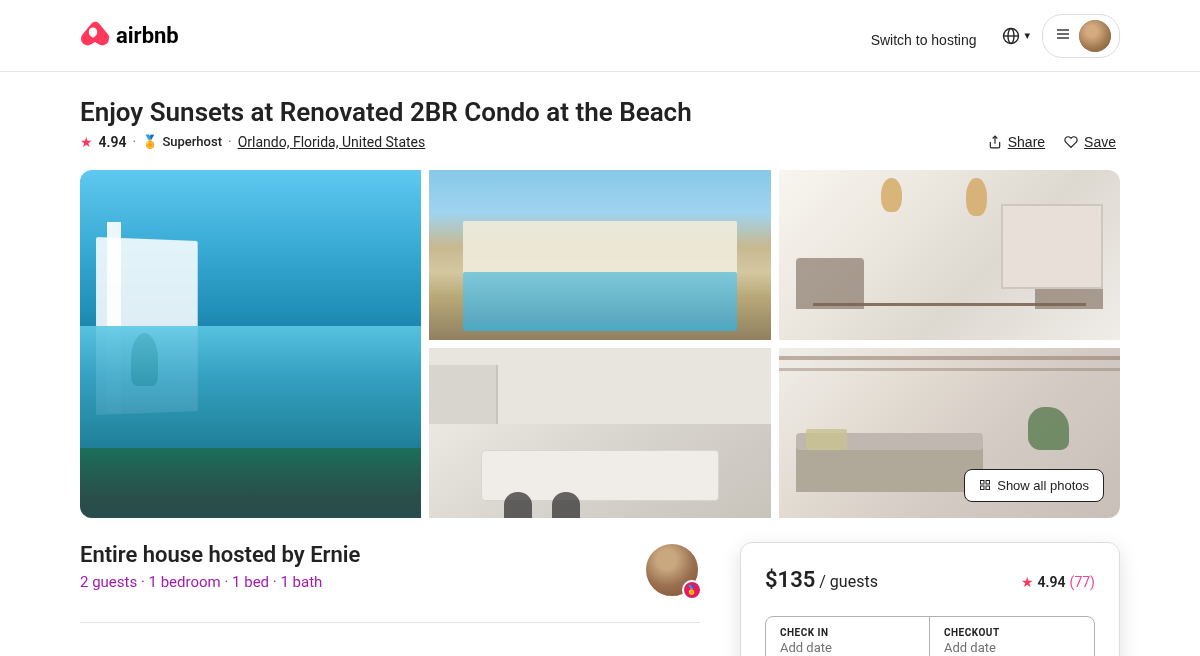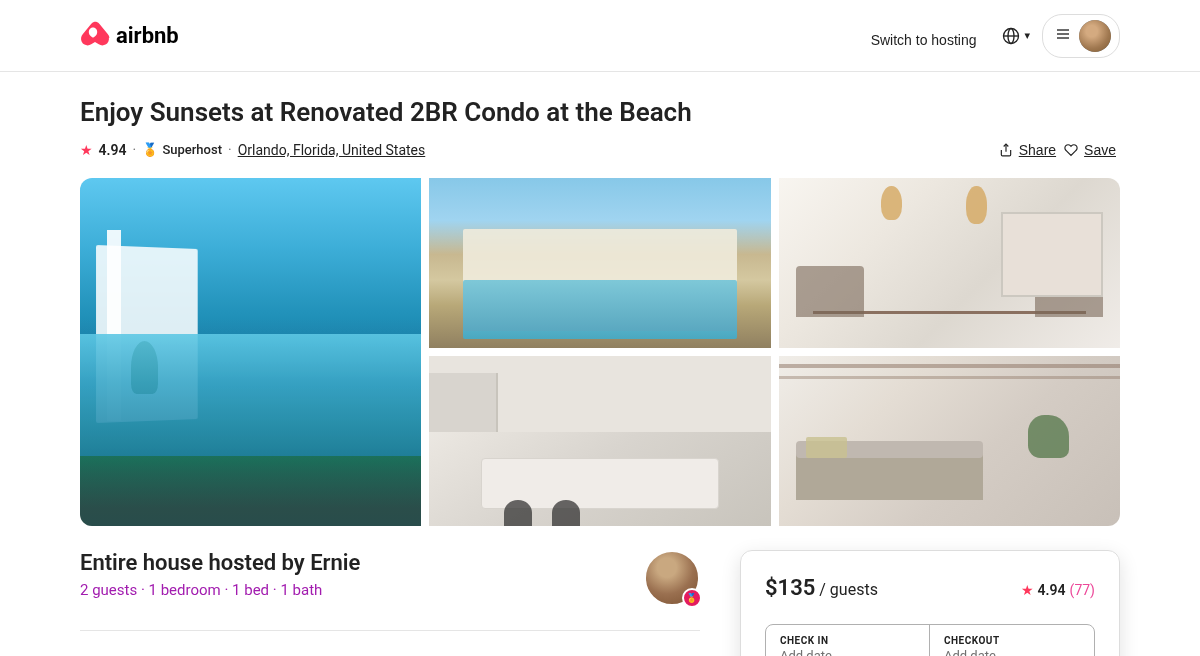--- a/index.html
+++ b/index.html
@@ -52,40 +52,40 @@
     .avatar-img {
       width: 32px; height: 32px; border-radius: 50%;
       background: linear-gradient(135deg, #c9b49a 0%, #a08060 100%);
     }
 
     
     .main { padding: 24px 80px 0; overflow-y: auto; height: calc(656px - 72px); }
 
     
     .listing-title {
-      font-size: 26px; font-weight: 600; margin-bottom: 8px; line-height: 1.3;
+      font-size: 26px; font-weight: 600; line-height: 1.3;
     }
 
     
     .listing-meta {
       display: flex; align-items: center; justify-content: space-between; margin-bottom: 16px;
     }
     .meta-left { display: flex; align-items: center; gap: 6px; font-size: 14px; }
     .star-icon { color: #FF385C; font-size: 14px; }
     .rating { font-weight: 600; }
     .dot { color: #717171; }
     .superhost-badge {
       display: flex; align-items: center; gap: 4px;
       font-size: 13px; font-weight: 500; color: #222;
     }
     .superhost-medal { color: #FF385C; font-size: 13px; }
     .location-link {
       color: #222; font-size: 14px; text-decoration: underline; cursor: pointer; font-weight: 400;
     }
-    .meta-right { display: flex; align-items: center; gap: 0; }
+    .meta-right { display: flex; align-items: center; gap: 11px; }
     .action-btn {
       display: flex; align-items: center; gap: 6px;
       background: none; border: none; cursor: pointer;
       font-size: 14px; font-weight: 500; text-decoration: underline; color: #222;
       padding: 4px;
     }
 
     
     .photo-grid {
       display: grid;
@@ -345,20 +345,29 @@
       <div style="position:absolute; top:5%; left:0; right:0; height:4px; background:#8a7060; opacity:0.5;"></div>
       <div style="position:absolute; top:12%; left:0; right:0; height:3px; background:#8a7060; opacity:0.4; transform:perspective(300px) rotateX(5deg);"></div>
 
       <div style="position:absolute; bottom:15%; left:5%; width:55%; height:30%; background:#b0a898; border-radius:4px 4px 0 0;"></div>
       <div style="position:absolute; bottom:40%; left:5%; width:55%; height:10%; background:#c0b8b0; border-radius:4px;"></div>
 
       <div style="position:absolute; bottom:40%; left:8%; width:12%; height:12%; background:#c8c090; border-radius:2px; opacity:0.8;"></div>
 
       <div style="position:absolute; bottom:40%; right:15%; width:12%; height:25%; background:#4a7040; border-radius:40% 50% 20% 30%; opacity:0.7;"></div>
 
+      <button class="show-photos-btn">
+        <svg width="12" height="12" viewBox="0 0 24 24" fill="none" stroke="#222" stroke-width="2">
+          <rect x="3" y="3" width="7" height="7"></rect>
+            <rect x="14" y="3" width="7" height="7"></rect>
+          <rect x="14" y="14" width="7" height="7"></rect>
+            <rect x="3" y="14" width="7" height="7"></rect>
+        </svg>
+        <span>Show all photos</span>
+      </button>
     </div>
   </div>
 
   <div class="bottom-section">
     <div class="listing-details">
       <div class="host-section">
         <div class="host-info">
           <div class="host-title">Entire house hosted by Ernie</div>
           <div class="host-sub">2 guests · 1 bedroom · 1 bed · 1 bath</div>
         </div>

